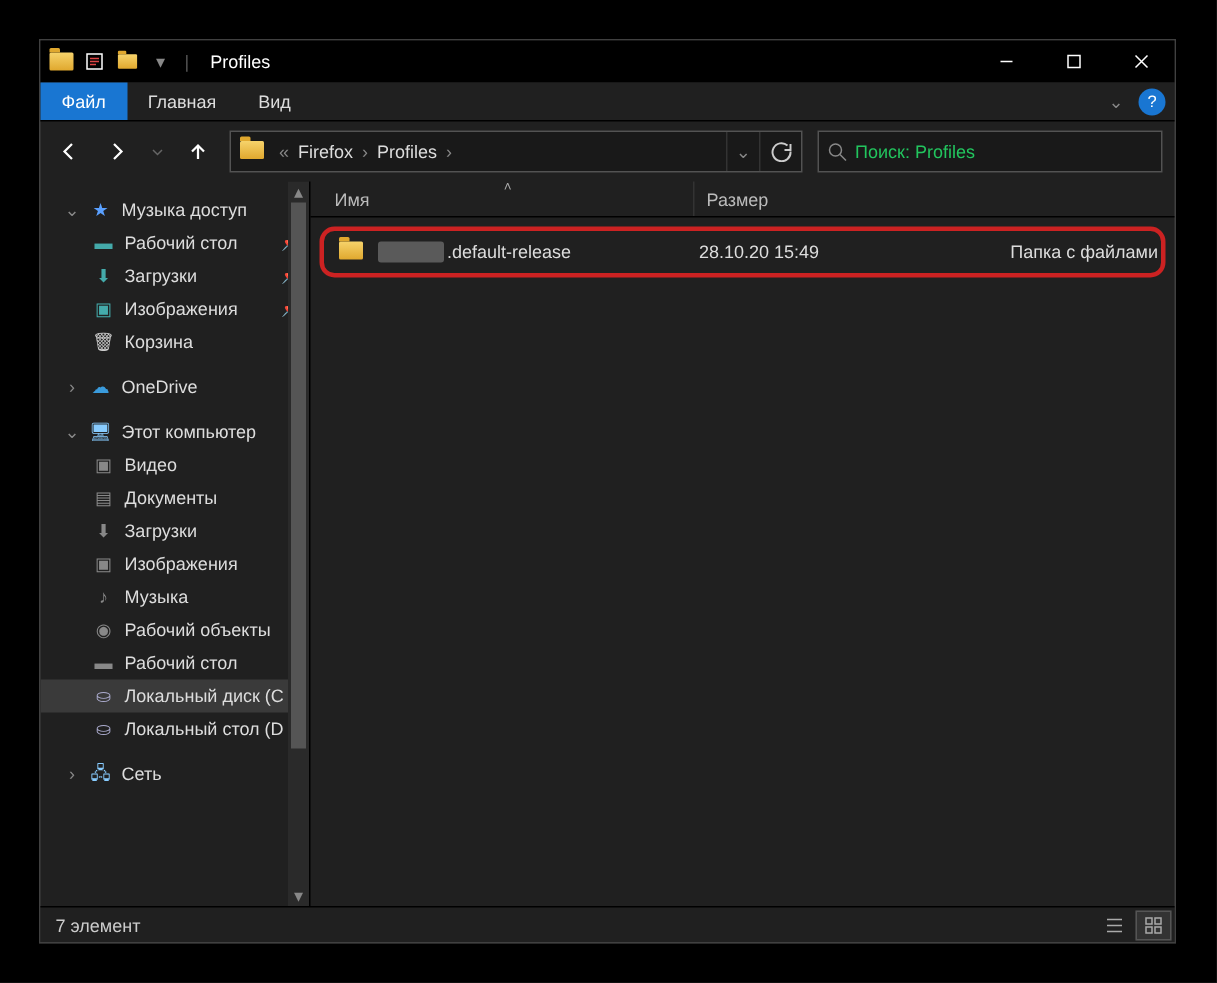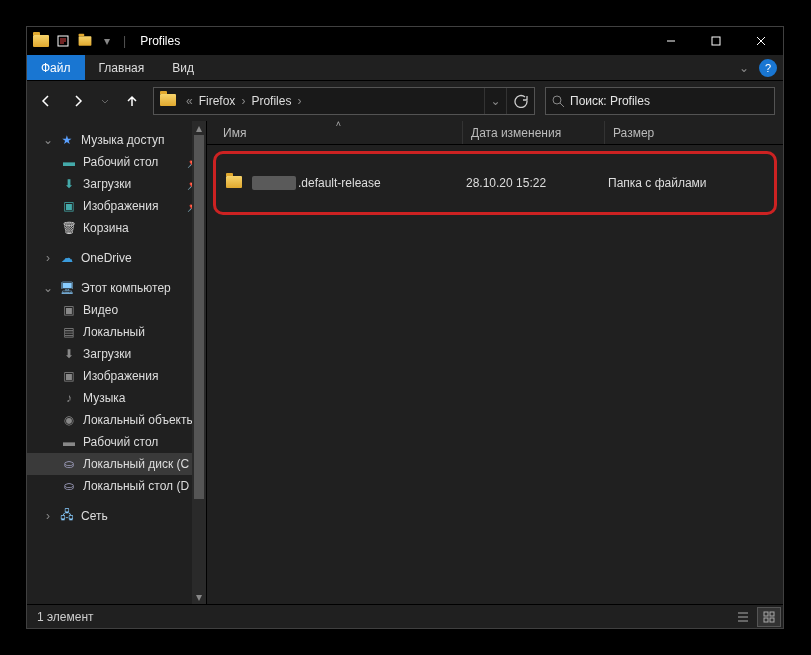--- a/index.html
+++ b/index.html
@@ -30,21 +30,21 @@
 .navbtn.dis svg { stroke: #666; }
 .addrbox { flex: 1; height: 28px; background: #191919; border: 1px solid #535353; display: flex; align-items: center; color: #ccc; }
 .addrbox .ficon { width: 18px; height: 14px; margin: 0 6px; }
 .addrbox .crumb { padding: 0 4px; color: #ddd; }
 .addrbox .chev { color: #888; padding: 0 2px; }
 .addrbox .spacer { flex: 1; }
 .addrbox .dd { width: 22px; height: 100%; display:flex; align-items:center; justify-content:center; border-left: 1px solid #333;}
 .addrbox .refresh { width: 28px; height: 100%; display:flex; align-items:center; justify-content:center; border-left: 1px solid #333;}
 .searchbox { width: 230px; height: 28px; background: #191919; border: 1px solid #535353; display: flex; align-items: center; color: #888; }
 .searchbox .sicon { width: 24px; display:flex; align-items:center; justify-content:center; }
-.searchbox .ph { color: #e5e5e5; }
+.searchbox .ph { color: #22c55e; }
 
 
 .body { flex: 1; display: flex; min-height: 0; }
 .side { width: 188px; border-right: 1px solid #000; overflow: hidden; color: #ddd; }
 .side-inner { padding-top: 8px; }
 .side-item { display: flex; align-items: center; height: 22px; padding-left: 16px; gap: 6px; white-space: nowrap; overflow: hidden; }
 .side-item.sub { padding-left: 34px; }
 .side-item.sel { background: #3a3a3a; }
 .side .pin { margin-left: auto; margin-right: 6px; color: #888; font-size: 10px; }
 .side .spacer8 { height: 8px; }
@@ -54,27 +54,27 @@
 
 .main { flex: 1; display: flex; flex-direction: column; position: relative; }
 .cols { height: 24px; border-bottom: 1px solid #000; display: flex; color: #bbb; align-items: center; padding-left: 8px; }
 .col { border-right: 1px solid #333; height: 100%; display: flex; align-items: center; padding-left: 8px; }
 .col.name { width: 248px; position: relative; }
 .col.date { width: 142px; }
 .col.type { width: 120px; }
 .col.size { flex: 1; padding-right: 8px; justify-content: flex-start; border-right: none;}
 .sortind { position: absolute; left: 50%; top: -2px; transform: translateX(-50%); color: #aaa; font-size: 9px;}
 .rows { flex: 1; padding: 6px; }
-.row-hl { border: 3px solid #c22; border-radius: 10px; padding: 16px 2px; }
+.row-hl { border: 3px solid #c22; border-radius: 10px; padding: 1px 2px; }
 .row { height: 26px; display: flex; align-items: center; color: #ddd; padding-left: 8px; }
 .row .ficon { width: 18px; height: 14px; margin-right: 8px; }
 .row .cell-name { width: 240px; display:flex; align-items:center;}
 .row .obf { display:inline-block; width: 44px; height: 14px; background: #5a5a5a; border-radius: 2px; margin-right: 2px;}
 .row .cell-date { width: 142px; }
-.row .cell-type { width: 164px; }
+.row .cell-type { width: 164px; text-align: right; }
 
 
 .status { height: 24px; border-top: 1px solid #000; background: #202020; display: flex; align-items: center; color: #ccc; padding-left: 10px; }
 .status .spacer { flex:1; }
 .status .viewbtn { width: 24px; height: 20px; margin-right: 2px; display:flex; align-items:center; justify-content:center; border:1px solid transparent;}
 .status .viewbtn.active { border-color:#555; background:#333;}
 
 
 .folder-ico { display:inline-block; width: 16px; height: 12px; background: linear-gradient(#f6d36b,#e0a82e); border-radius: 1px; position: relative; }
 .folder-ico::before { content:""; position:absolute; top:-3px; left:0; width:7px; height:3px; background:#e0a82e; border-radius:1px 1px 0 0;}
@@ -228,37 +228,37 @@
           <span class="chev">⌄</span>
           <span class="icon" style="color:#8cf">🖥</span>
           <span>Этот компьютер</span>
         </div>
         <div class="side-item sub">
               <span class="icon" style="color:#888">▣</span>
               <span>Видео</span>
             </div>
         <div class="side-item sub">
               <span class="icon" style="color:#888">▤</span>
-              <span>Локальный</span>
+              <span>Документы</span>
             </div>
         <div class="side-item sub">
               <span class="icon" style="color:#888">⬇</span>
               <span>Загрузки</span>
             </div>
         <div class="side-item sub">
               <span class="icon" style="color:#888">▣</span>
               <span>Изображения</span>
             </div>
         <div class="side-item sub">
               <span class="icon" style="color:#888">♪</span>
               <span>Музыка</span>
             </div>
         <div class="side-item sub">
               <span class="icon" style="color:#888">◉</span>
-              <span>Локальный объекты</span>
+              <span>Рабочий объекты</span>
             </div>
         <div class="side-item sub">
               <span class="icon" style="color:#888">▬</span>
               <span>Рабочий стол</span>
             </div>
         <div class="side-item sub sel">
               <span class="icon" style="color:#aac">⛀</span>
               <span>Локальный диск (C</span>
             </div>
         <div class="side-item sub">
@@ -282,45 +282,42 @@
       </div>
       </div>
     </div>
 
     <div class="main">
       <div class="cols">
         <div class="col name">
           <span class="sortind">˄</span>
           <span>Имя</span>
         </div>
-        <div class="col date">
-            <span>Дата изменения</span>
-          </div>
         <div class="col size">
             <span>Размер</span>
           </div>
       </div>
       <div class="rows">
         <div class="row-hl">
           <div class="row">
             <div class="cell-name">
               <span class="ficon"><span class="folder-ico"></span></span>
               <span class="obf"></span>
               <span>.default-release</span>
             </div>
-            <div class="cell-date">28.10.20 15:22</div>
+            <div class="cell-date">28.10.20 15:49</div>
             <div class="cell-type">Папка с файлами</div>
           </div>
         </div>
       </div>
     </div>
   </div>
 
   <div class="status">
-    <span>1 элемент</span>
+    <span>7 элемент</span>
     <span class="spacer"></span>
     <span class="viewbtn">
         <svg width="12" height="12" stroke="#aaa" fill="none">
           <path d="M1 2h10M1 6h10M1 10h10"></path>
         </svg>
       </span>
     <span class="viewbtn active">
         <svg width="12" height="12" stroke="#aaa" fill="none">
           <rect x="1" y="1" width="4" height="4"></rect>
           <rect x="7" y="1" width="4" height="4"></rect>

